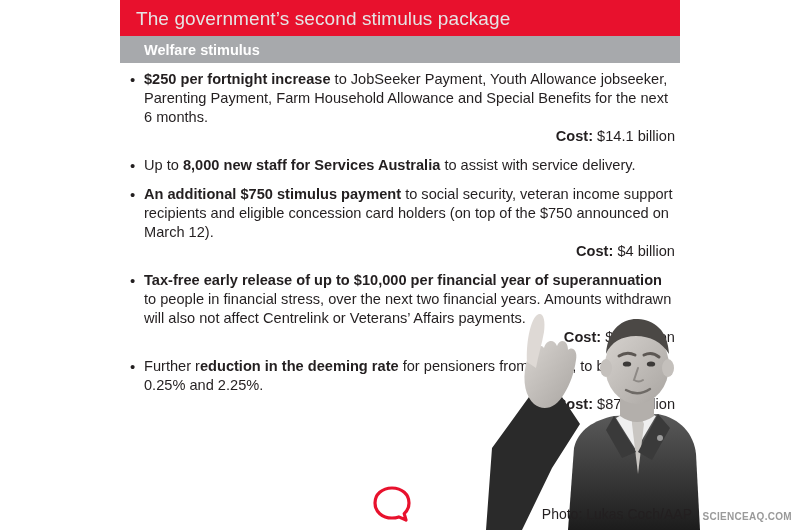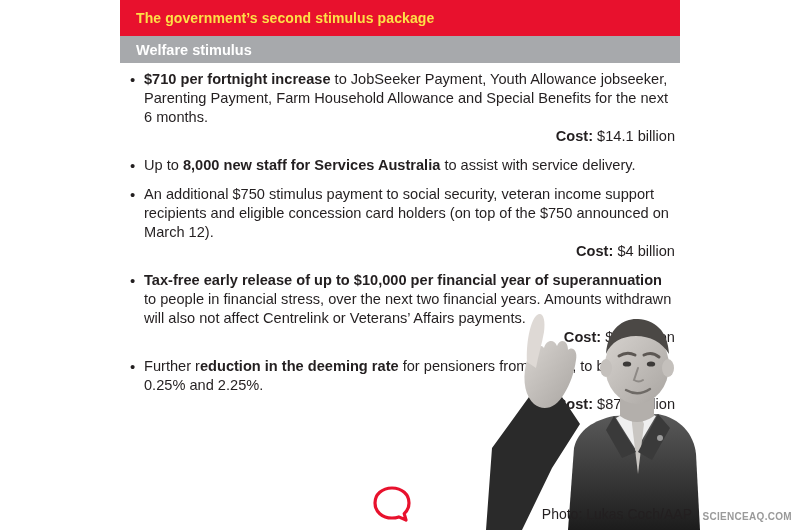--- a/index.html
+++ b/index.html
@@ -27,36 +27,36 @@
     top: 0px;
     width: 560px;
     height: 36px;
     background: #e8112d;
     display: flex;
     align-items: center;
     padding-left: 16px;
     box-sizing: border-box;
   }
   .header-title {
-    color: #fde047;
-    font-size: 14px;
-    font-weight: bold;
+    color: #e5e5e5;
+    font-size: 19px;
+    font-weight: normal;
     letter-spacing: 0.1px;
     line-height: 1;
   }
   .subheader-bar {
     position: absolute;
     left: 120px;
     top: 36px;
     width: 560px;
     height: 27px;
     background: #a7a9ac;
     display: flex;
     align-items: center;
-    padding-left: 16px;
+    padding-left: 24px;
     box-sizing: border-box;
   }
   .subheader-title {
     color: #ffffff;
     font-size: 14.5px;
     font-weight: bold;
   }
   
   .content {
     position: absolute;
@@ -132,34 +132,34 @@
   </div>
 
   <div class="subheader-bar">
     <div class="subheader-title">Welfare stimulus</div>
   </div>
 
   <div class="content">
 
     <div class="item">
       <span class="bullet">•</span>
-      <span style="font-weight:bold;">$710 per fortnight increase</span><span> to JobSeeker Payment, Youth Allowance jobseeker, Parenting Payment, Farm Household Allowance and Special Benefits for the next 6 months.</span>
+      <span style="font-weight:bold;">$250 per fortnight increase</span><span> to JobSeeker Payment, Youth Allowance jobseeker, Parenting Payment, Farm Household Allowance and Special Benefits for the next 6 months.</span>
       <span class="cost">
         <span class="cost-label">Cost:</span><span> $14.1 billion</span>
       </span>
     </div>
 
     <div class="item">
       <span class="bullet">•</span>
       <span>Up to </span><span style="font-weight:bold;">8,000 new staff for Services Australia</span><span> to assist with service delivery.</span>
     </div>
 
     <div class="item">
       <span class="bullet">•</span>
-      <span style="font-weight:normal;margin-top:28px;">An additional $750 stimulus payment</span><span> to social security, veteran income support recipients and eligible concession card holders (on top of the $750 announced on March 12).</span>
+      <span style="font-weight:bold;margin-top:28px;">An additional $750 stimulus payment</span><span> to social security, veteran income support recipients and eligible concession card holders (on top of the $750 announced on March 12).</span>
       <span class="cost">
         <span class="cost-label">Cost:</span><span> $4 billion</span>
       </span>
     </div>
 
     <div class="item">
       <span class="bullet">•</span>
       <span style="font-weight:bold;">Tax-free early release of up to $10,000 per financial year of superannuation</span><span> to people in financial stress, over the next two financial years. Amounts withdrawn will also not affect Centrelink or Veterans’ Affairs payments.</span>
       <span class="cost">
         <span class="cost-label">Cost:</span><span> $1.2 billion</span>

